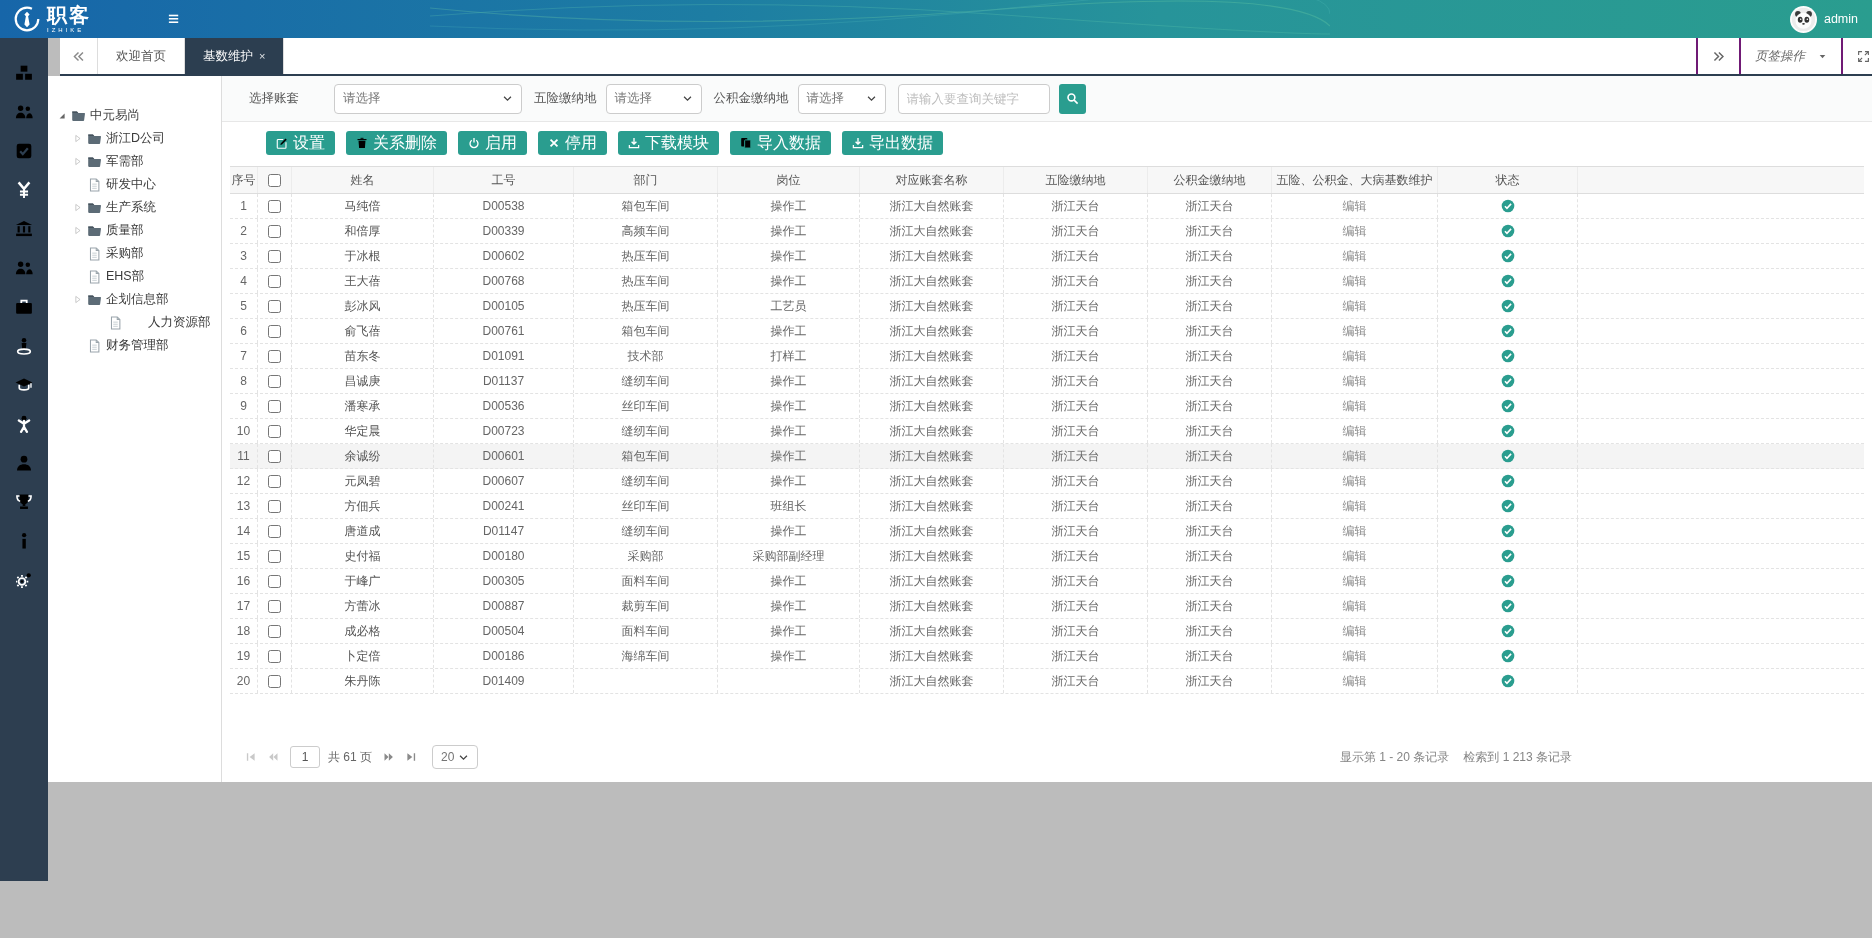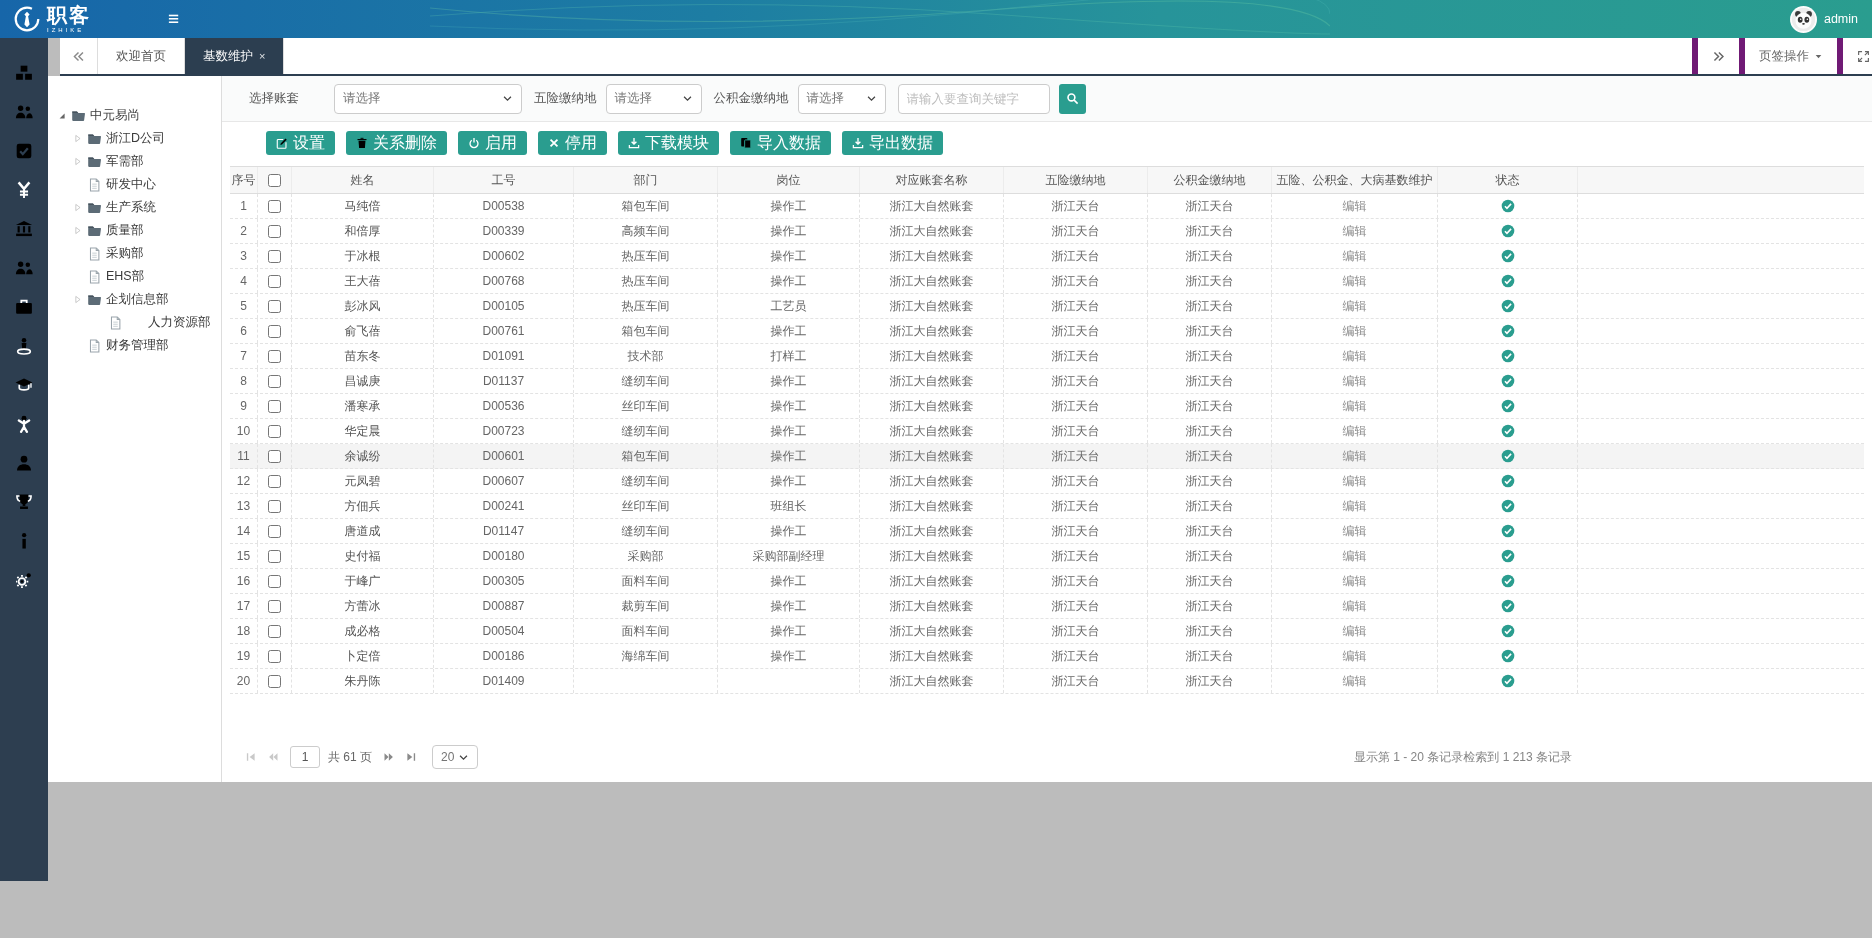--- a/index.html
+++ b/index.html
@@ -31,22 +31,22 @@
   
   .tabbar { position:absolute; left:60px; top:38px; width:1824px; height:38px; background:#fff;
     border-bottom:2px solid #2c3e50; display:flex; align-items:stretch; font-size:12.5px; color:#555; }
   .tabbar .scrollbtn { width:38px; display:flex; align-items:center; justify-content:center;
     border-right:1px solid #ddd; color:#8a8a8a; cursor:pointer; }
   .tabbar .scrollbtn svg, .tabbar .rbtn svg { width:13px; height:13px; }
   .tab { display:flex; align-items:center; gap:6px; padding:0 18px; border-right:1px solid #ddd; cursor:pointer; }
   .tab.active { background:#2c3e50; color:#fff; }
   .tab .x { font-size:11px; opacity:.85; }
   .tab-sp { flex:1; }
-  .rbtn { display:flex; align-items:center; justify-content:center; gap:5px; padding:0 14px;
-    border-left:6px solid #701a75; color:#666; cursor:pointer; }
+  .rbtn { display:flex; align-items:center; justify-content:center; gap:13px; padding:0 14px;
+    border-left:2px solid #701a75; color:#666; cursor:pointer;font-style:italic; }
 
   
   .tree { position:absolute; left:48px; top:76px; width:174px; height:706px; background:#fff;
     border-right:1px solid #ddd; padding:28px 4px 0 8px; font-size:12.5px; color:#3a3a3a; overflow:hidden;}
   .tnode { display:flex; align-items:center; gap:4px; height:23px; cursor:pointer; white-space:nowrap; }
   .tnode .caret { width:11px; display:inline-flex; justify-content:center; }
   .tnode .caret svg { width:9px; height:9px; }
   .tnode .nico { width:15px; height:14px; display:inline-flex; }
   .tnode .nico svg { width:15px; height:14px; }
 
@@ -97,21 +97,21 @@
   .pgbar { position:absolute; left:18px; right:0; bottom:12px; height:26px; display:flex; align-items:center;
     font-size:12px; color:#666; }
   .pico { width:22px; height:22px; display:flex; align-items:center; justify-content:center; cursor:pointer; }
   .pico svg { width:12px; height:12px; }
   .pico.dis { color:#c9c9c9; cursor:default; }
   .pico.en { color:#8a8a8a; }
   .pcur { min-width:30px; height:22px; border:1px solid #ccc; border-radius:3px; display:flex;
     align-items:center; justify-content:center; margin:0 6px; color:#555; background:#fff; }
   .ptot { margin:0 6px 0 2px; }
   .psize { width:46px; height:24px; margin-left:10px; }
-  .pginfo { position:absolute; right:300px; bottom:0; top:0; display:flex; align-items:center; color:#858585; }
+  .pginfo { position:absolute; right:300px; bottom:0; top:0; display:flex; align-items:center; gap:14px; color:#858585; }
 </style>
 </head>
 <body>
 
 <div class="app">
 
   <header class="hdr">
     <svg class="wave" viewBox="0 0 900 38" preserveAspectRatio="none">
       <path d="M0 8 Q 260 34 560 10 T 900 26" fill="none" stroke="#7fe0a8" stroke-width="1.2" opacity=".5"></path>
       <path d="M0 16 Q 280 -6 560 14 T 900 34" fill="none" stroke="#6fd6b2" stroke-width="1" opacity=".45"></path>

